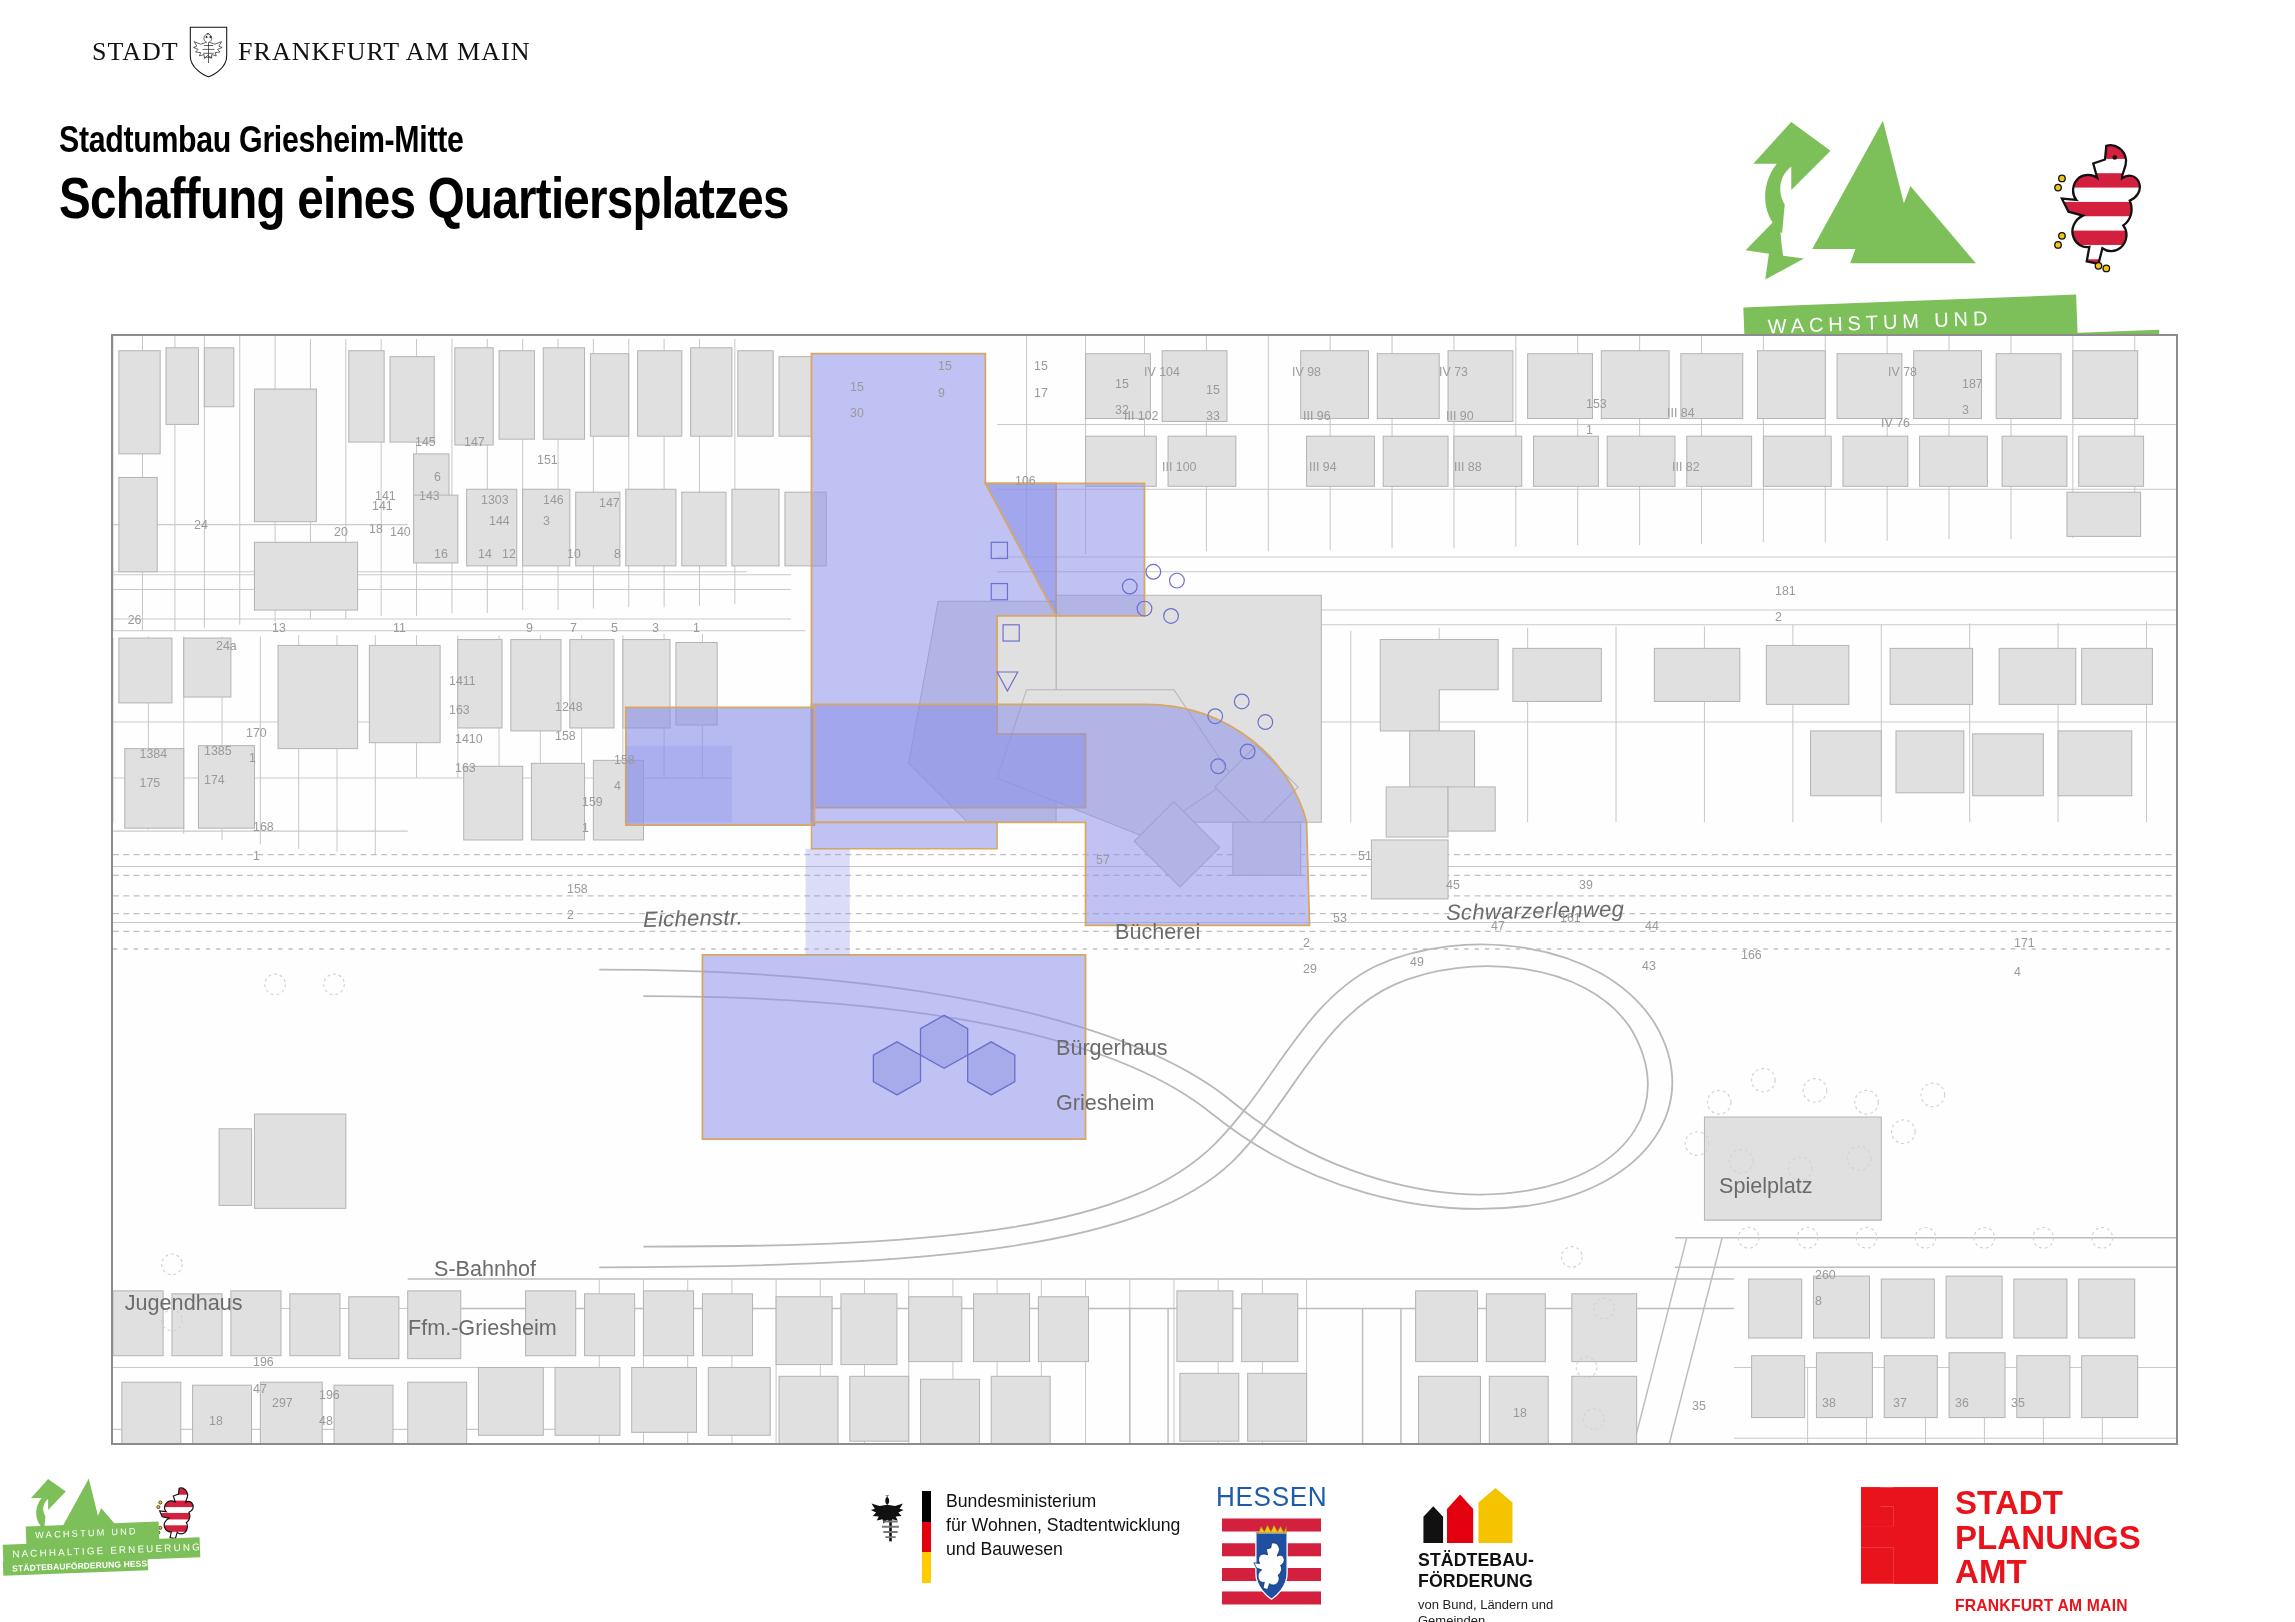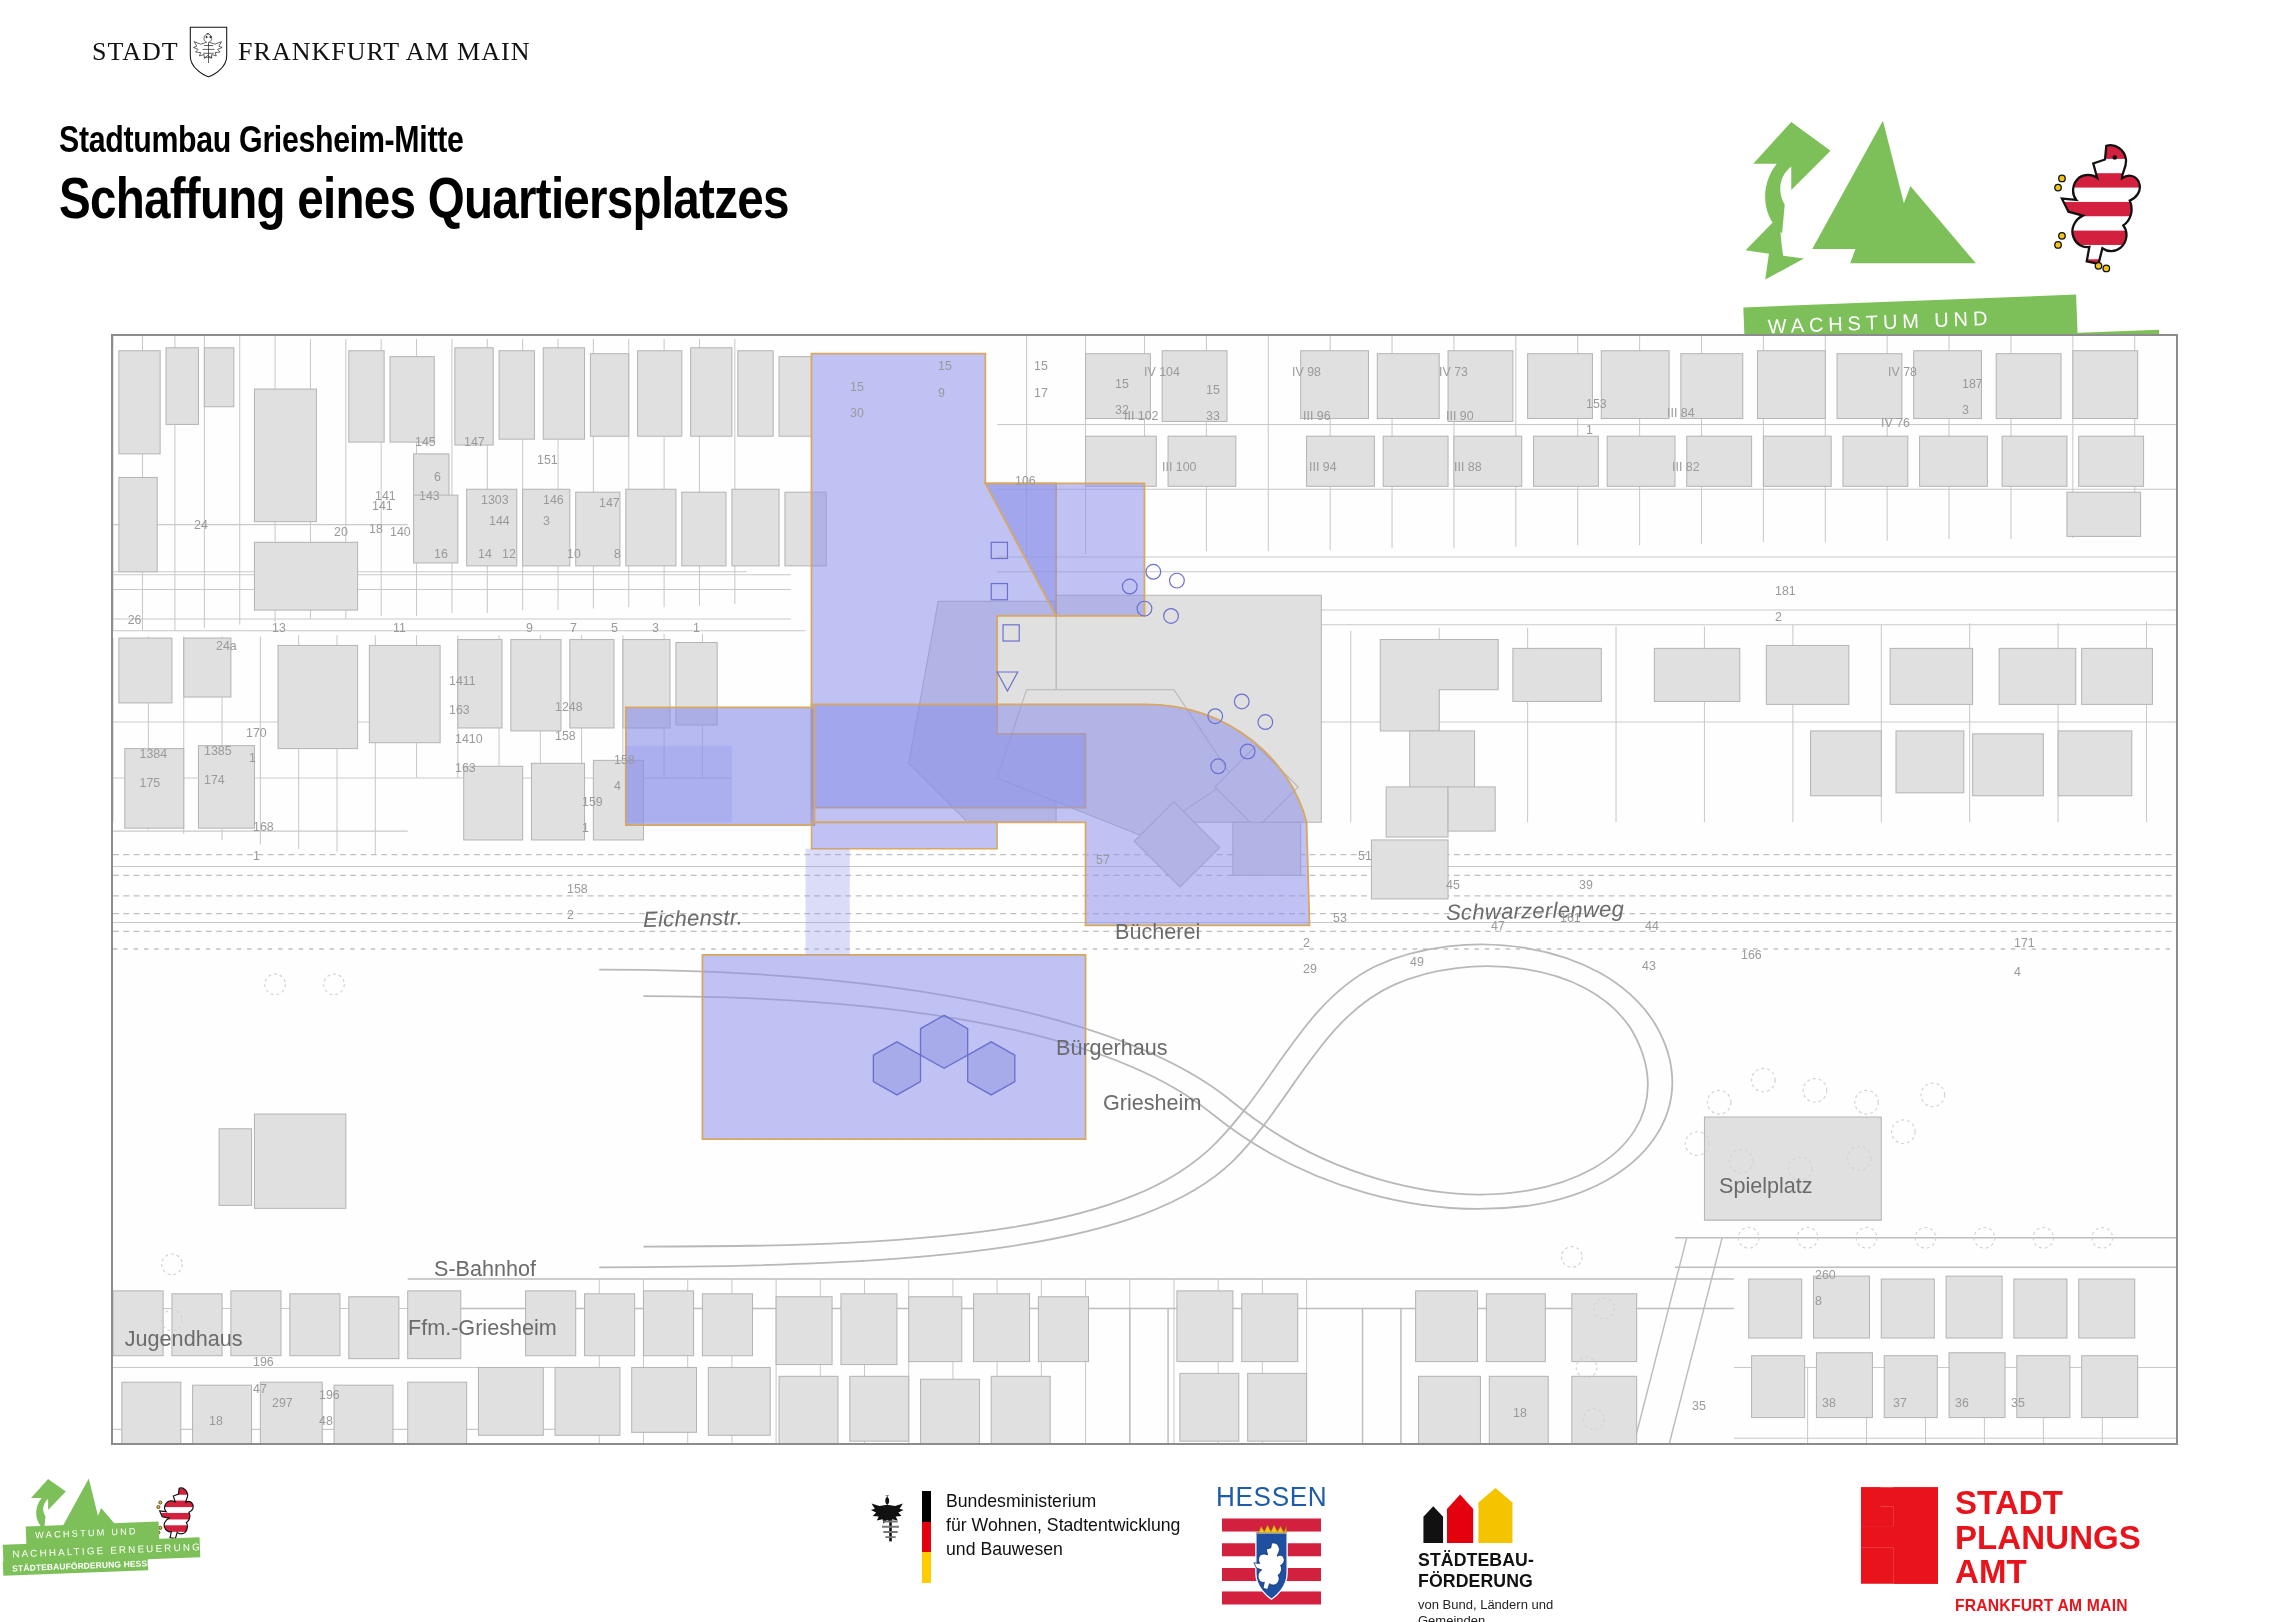--- a/index.html
+++ b/index.html
@@ -458,24 +458,24 @@
         <circle cx="770" cy="282" r="5"></circle>
       <circle cx="750" cy="292" r="5"></circle>
     </g>
   </svg>
 
   <div id="map-labels">
       <div class="maplabel street" style="left: 530px; top: 571px; transform: rotate(-1.5deg); transform-origin: left center;">Eichenstr.</div>
       <div class="maplabel street" style="left: 1333px; top: 564px; transform: rotate(-1.2deg); transform-origin: left center;">Schwarzerlenweg</div>
       <div class="maplabel place" style="left: 1002px; top: 583px;">Bücherei</div>
       <div class="maplabel place" style="left: 943px; top: 699px;">Bürgerhaus</div>
-      <div class="maplabel place" style="left: 943px; top: 754px; margin-left: 47px;">Griesheim</div>
+      <div class="maplabel place" style="left: 943px; top: 754px;">Griesheim</div>
       <div class="maplabel place" style="left: 321px; top: 920px;">S-Bahnhof</div>
       <div class="maplabel place" style="left: 295px; top: 979px;">Ffm.-Griesheim</div>
-      <div class="maplabel place" style="left: 11.8px; top: 990px; text-align: center;">Jugendhaus</div>
+      <div class="maplabel place" style="left: 11.8px; top: 954px; text-align: center;">Jugendhaus</div>
       <div class="maplabel place" style="left: 1606px; top: 837px;">Spielplatz</div>
       <div class="maplabel parcelnum" style="left: 81px; top: 182px;">24</div>
       <div class="maplabel parcelnum" style="left: 14.7px; top: 277px;">26</div>
       <div class="maplabel parcelnum" style="left: 103px; top: 303px;">24a</div>
       <div class="maplabel parcelnum" style="left: 302px; top: 99px;">145</div>
       <div class="maplabel parcelnum" style="left: 351px; top: 99px;">147</div>
       <div class="maplabel parcelnum" style="left: 321px; top: 134px;">6</div>
       <div class="maplabel parcelnum" style="left: 424px; top: 117px;">151</div>
       <div class="maplabel parcelnum" style="left: 262px; top: 153px;">141</div>
       <div class="maplabel parcelnum" style="left: 306px; top: 153px;">143</div>

